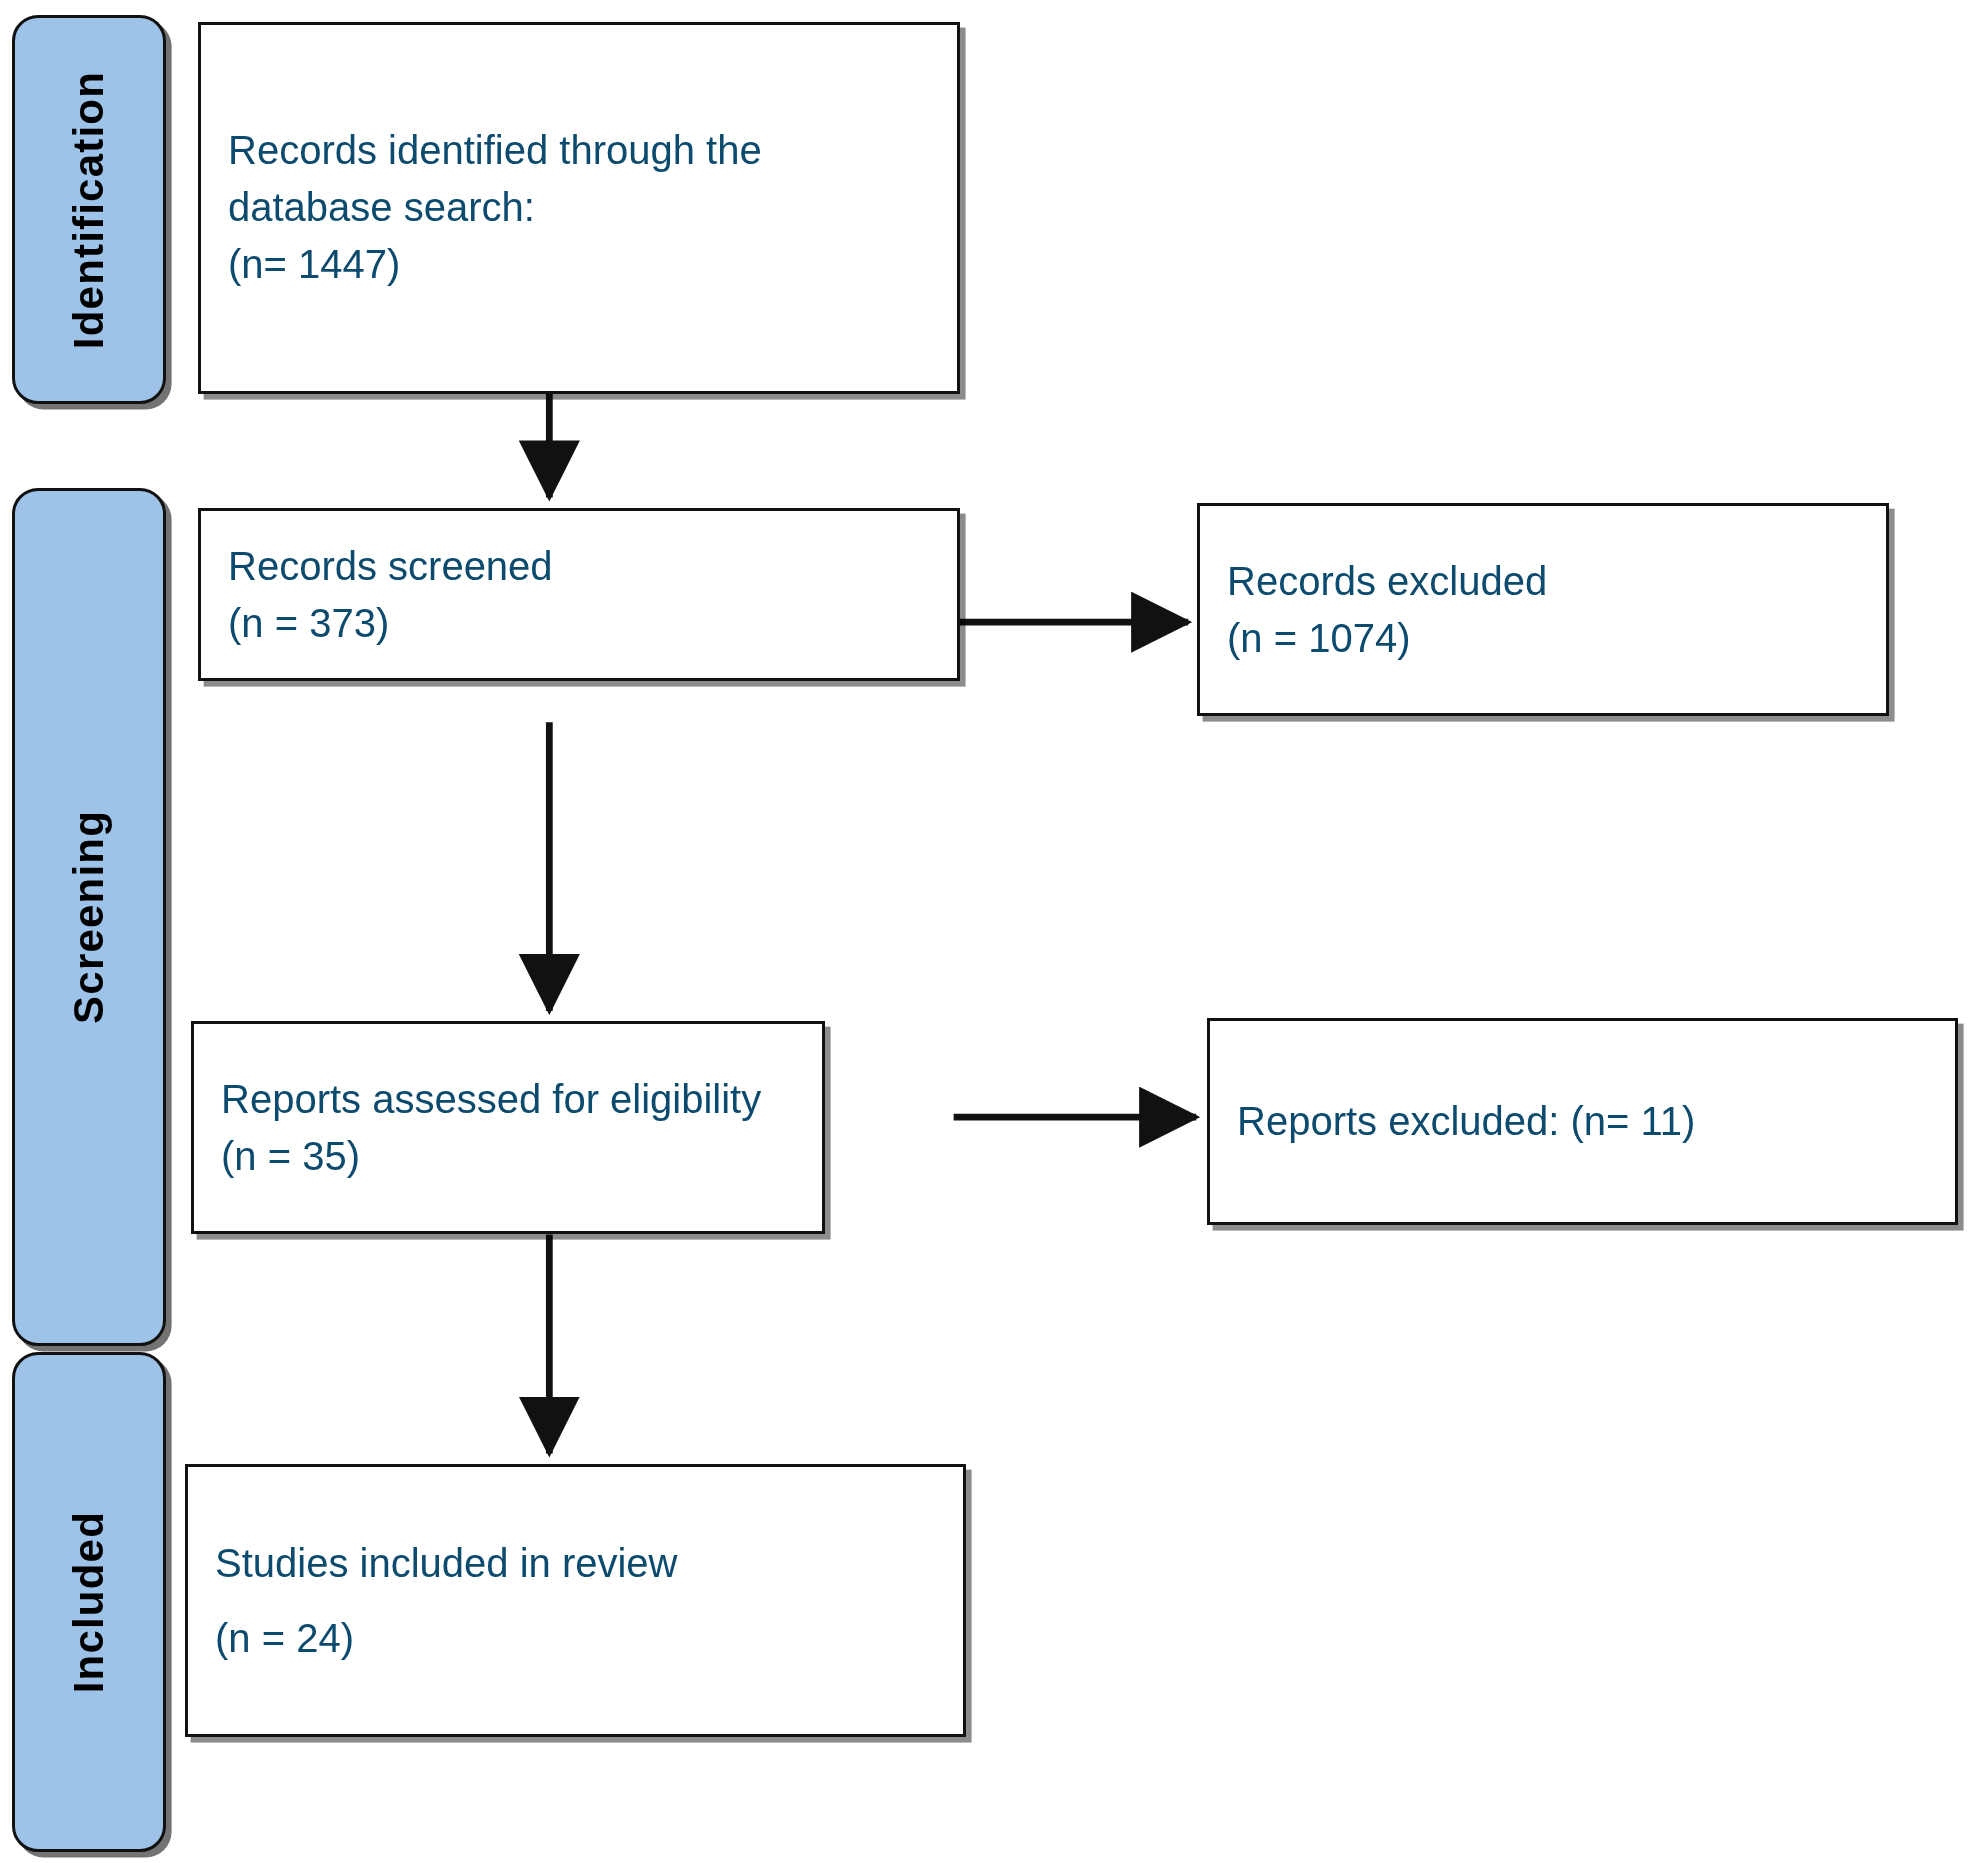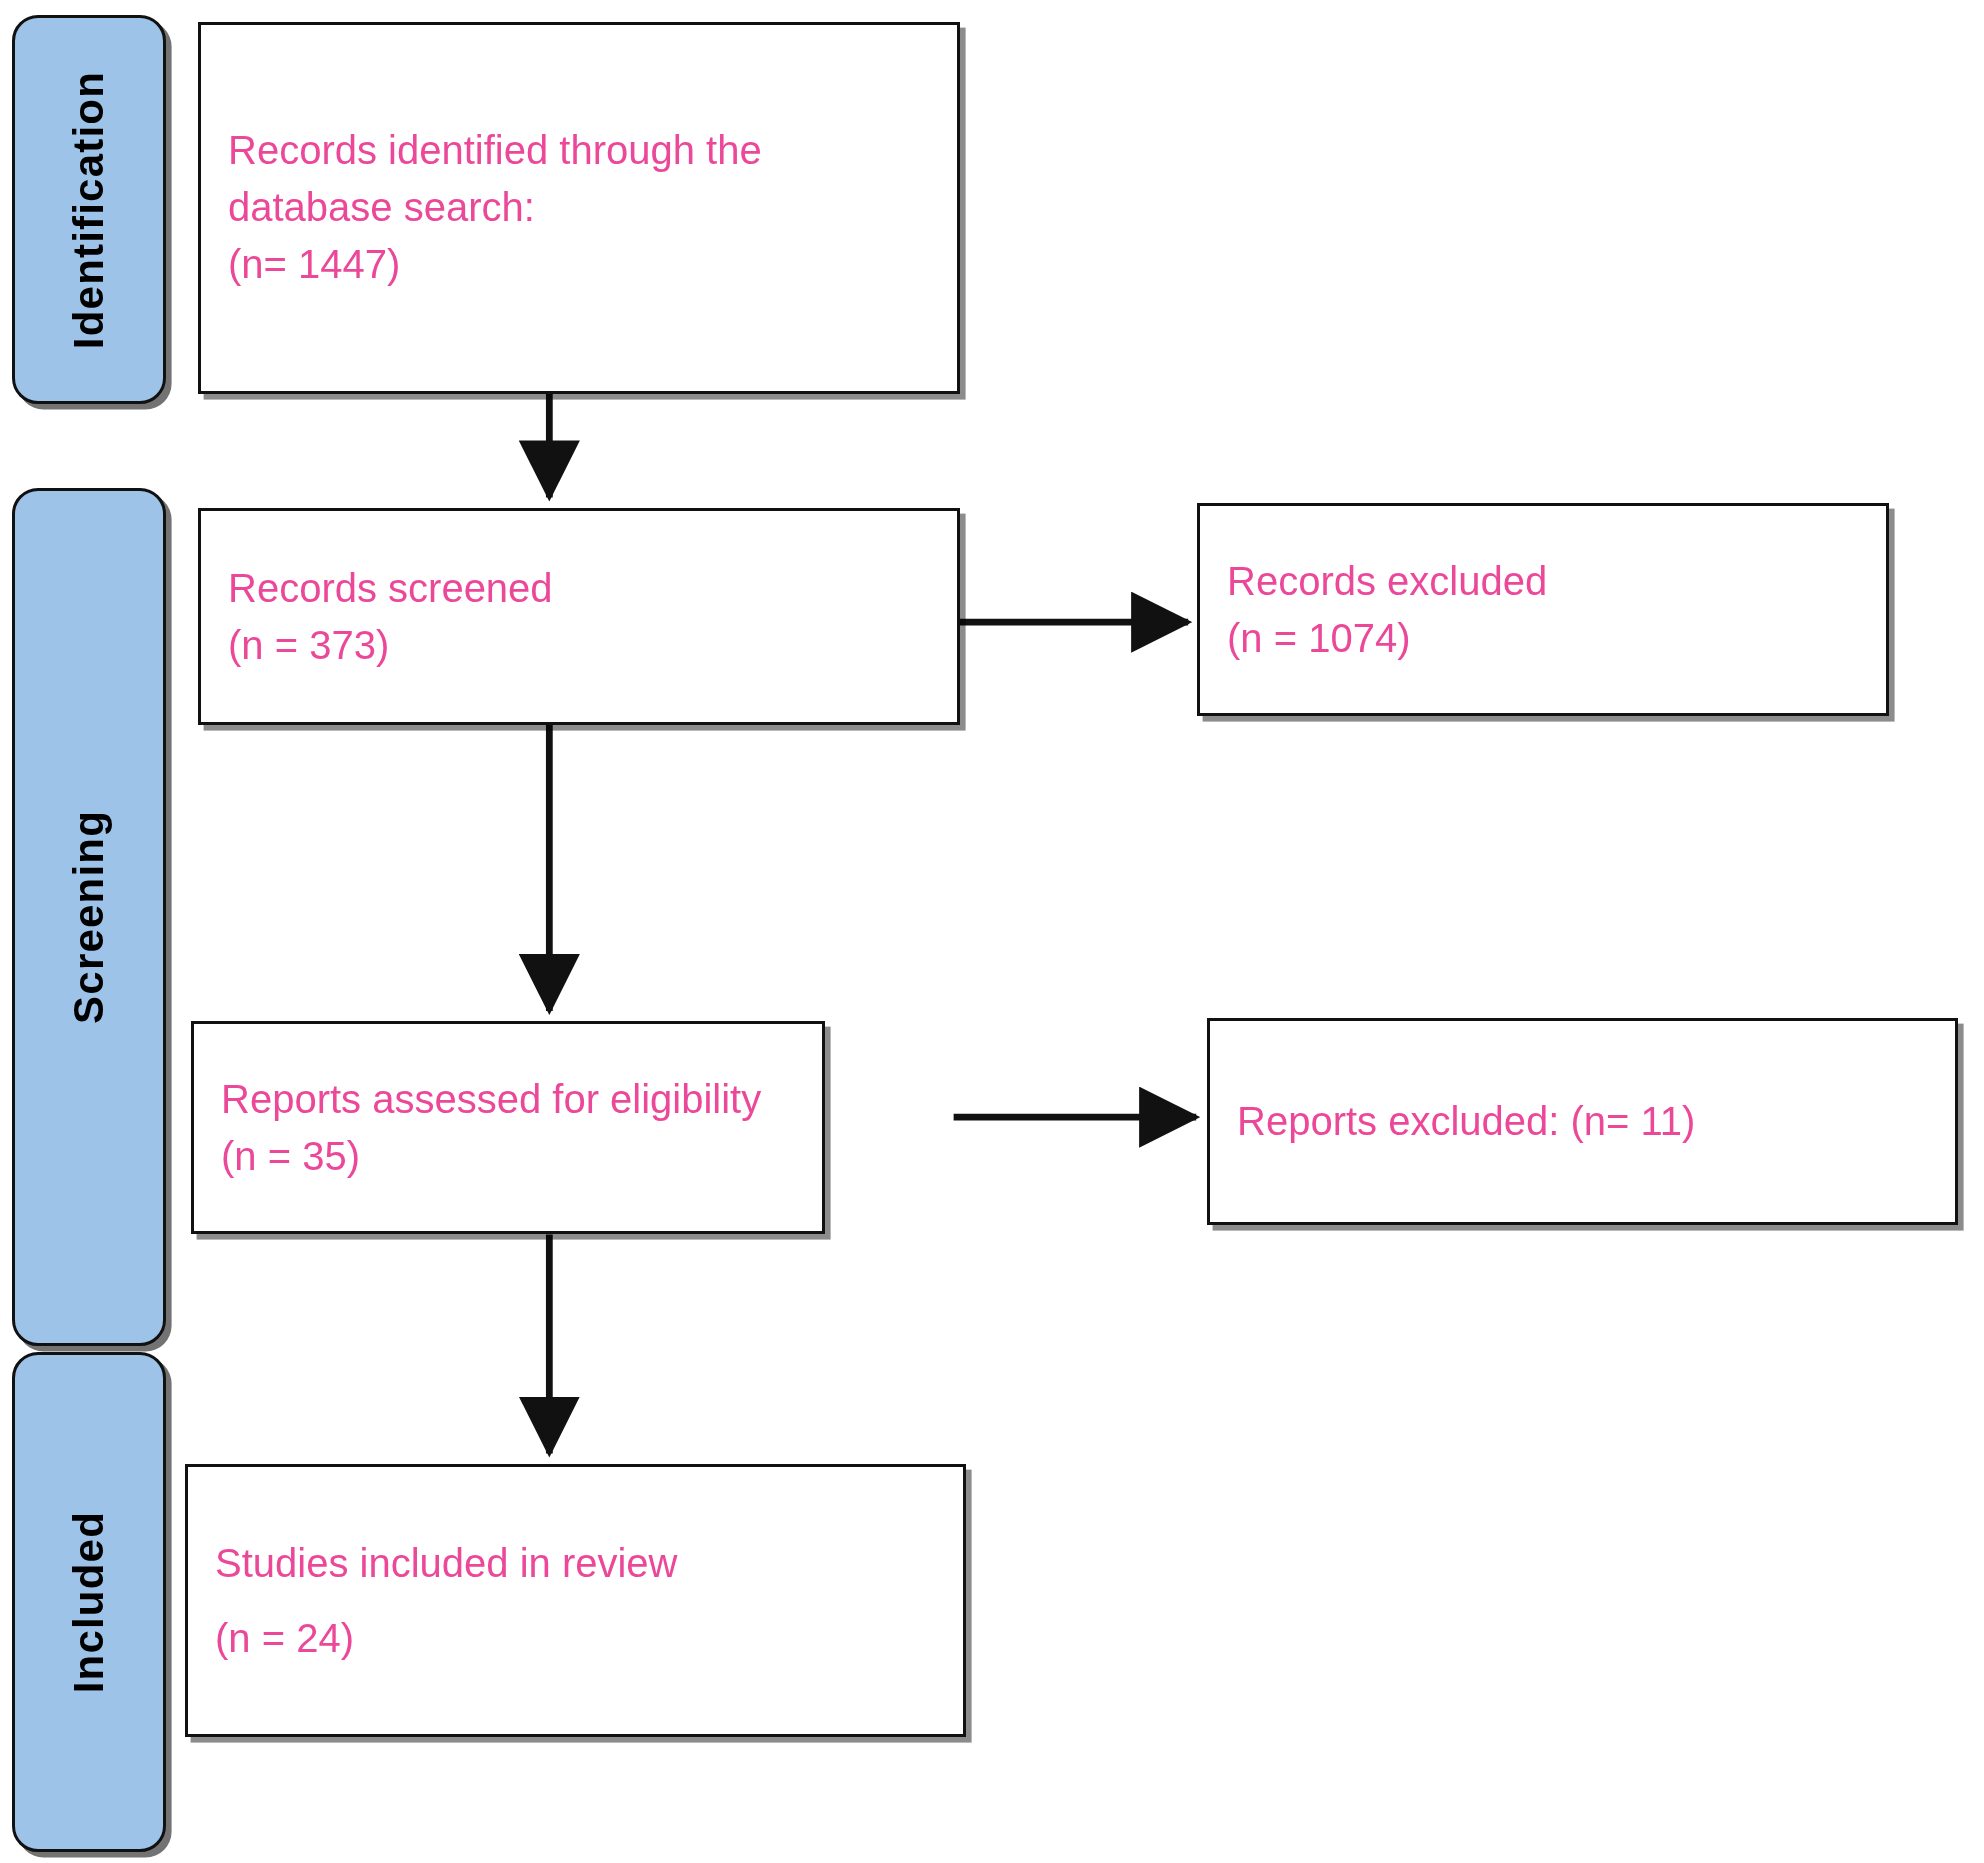--- a/index.html
+++ b/index.html
@@ -55,26 +55,26 @@
     border: 3.7px solid #111111;
     box-shadow: 5.6px 5.6px 0 rgba(0,0,0,0.45);
     display: flex;
     flex-direction: column;
     justify-content: center;
     padding: 0 27px;
   }
   .flow-box .box-line {
     font-size: 40px;
     line-height: 1.42;
-    color: #ec4899;
+    color: #0c4a6e;
     white-space: pre-wrap;
   }
 
   #box-identified        { left: 198px;  top: 21.6px;   width: 762px; height: 372px; }
-  #box-screened          { left: 198px;  top: 508px;  width: 762px; height: 217px; }
+  #box-screened          { left: 198px;  top: 508px;  width: 762px; height: 173px; }
   #box-records-excluded  { left: 1197px; top: 503px;  width: 692px; height: 213px; }
   #box-eligibility       { left: 191px;  top: 1021px; width: 634px; height: 213px; }
   #box-reports-excluded  { left: 1207px; top: 1018px; width: 751px; height: 207px; }
   #box-included          { left: 185px;  top: 1464px; width: 781px; height: 273px; gap: 18px; }
 
   
   #connectors {
     position: absolute;
     left: 0;
     top: 0;

